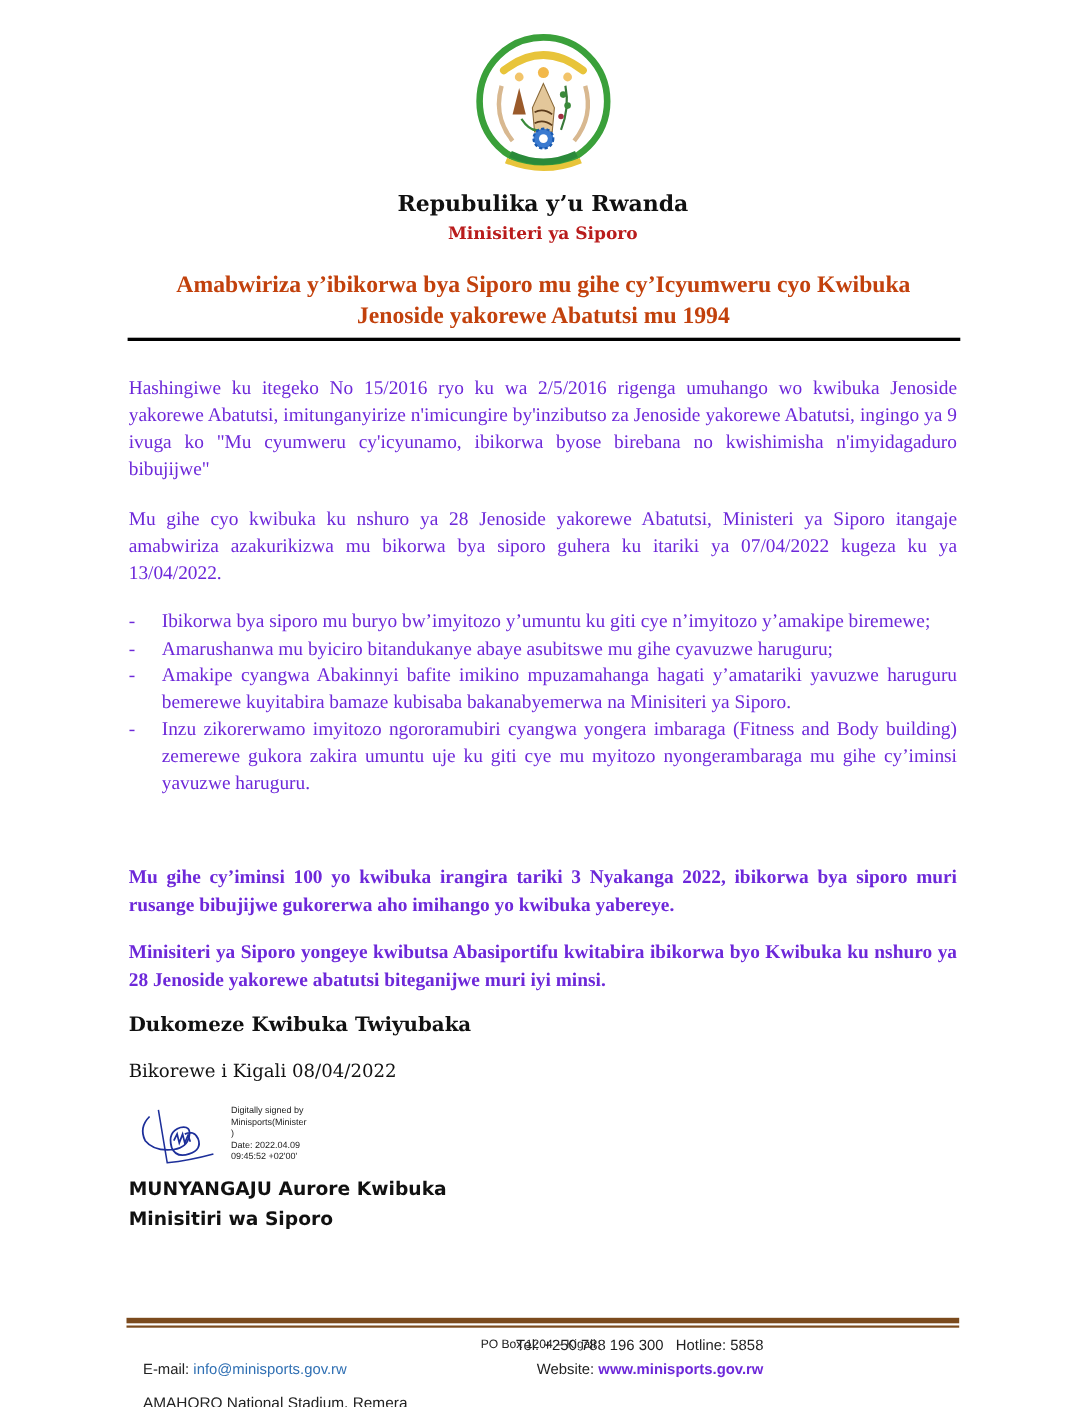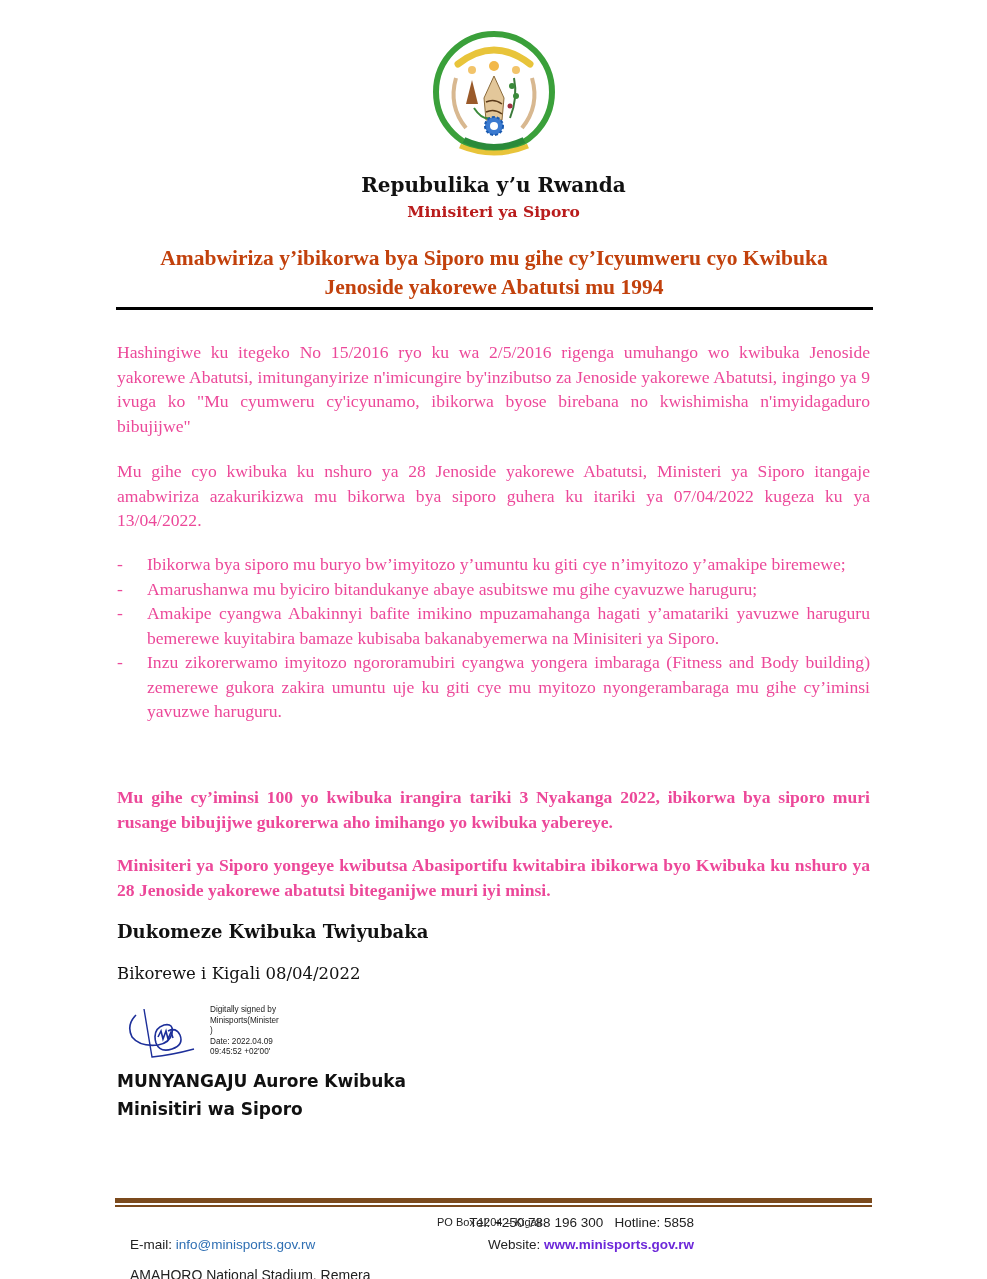--- a/index.html
+++ b/index.html
@@ -10,21 +10,21 @@
 
     .rep-title { position: absolute; left: 0; width: 987px; top: 173px; text-align: center;
       font-family: "DejaVu Serif", serif; font-weight: bold; font-size: 20px; color: #111; }
     .rep-sub { position: absolute; left: 0; width: 987px; top: 202px; text-align: center;
       font-family: "DejaVu Serif", serif; font-weight: bold; font-size: 15.5px; color: #b91c1c; }
 
     .doc-title { position: absolute; left: 116px; width: 756px; top: 244px; text-align: center;
       font-family: "Liberation Serif", serif; font-weight: bold; font-size: 21.5px; line-height: 29px; color: #c2410c; }
     .title-rule { position: absolute; left: 116px; width: 757px; top: 307px; height: 3px; background: #000; }
 
-    .body-text { font-family: "Liberation Serif", serif; font-size: 17.6px; line-height: 24.5px; color: #ec4899; }
+    .body-text { font-family: "Liberation Serif", serif; font-size: 17.6px; line-height: 24.5px; color: #6d28d9; }
     .para { position: absolute; left: 117px; width: 753px; text-align: justify; margin: 0; }
     .p1 { top: 340px; }
     .p2 { top: 459px; }
 
     .bullets { position: absolute; left: 117px; width: 753px; top: 552px; list-style: none; margin: 0; padding: 0; }
     .bullets li { position: relative; padding-left: 30px; text-align: justify; }
     .bullets li .dash { position: absolute; left: 0; top: 0; }
 
     .bold { font-weight: bold; }
     .p3 { top: 785px; }

